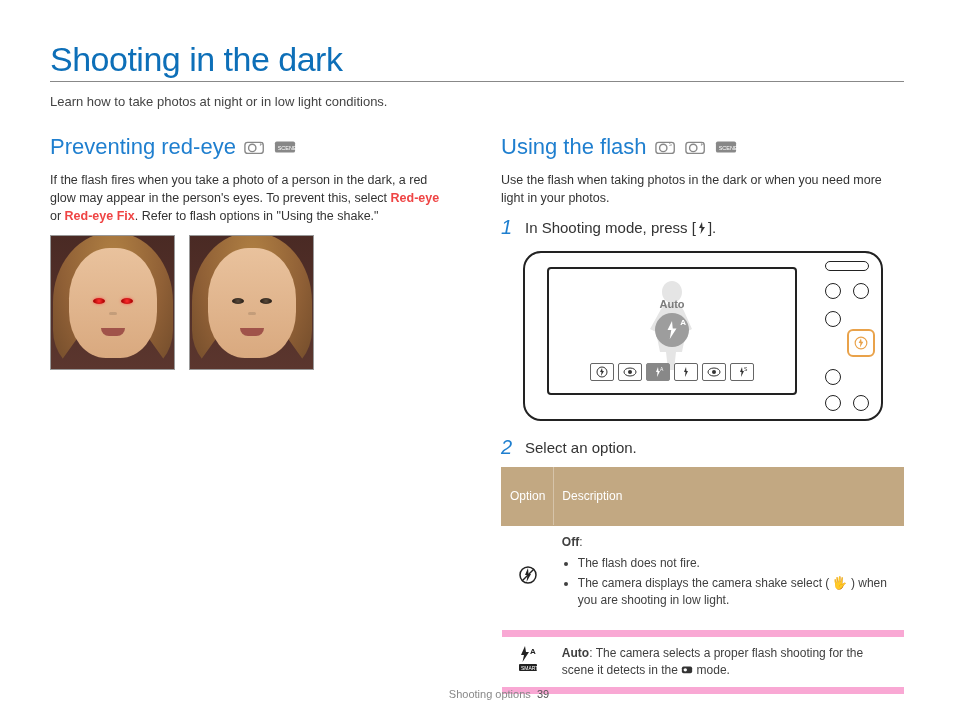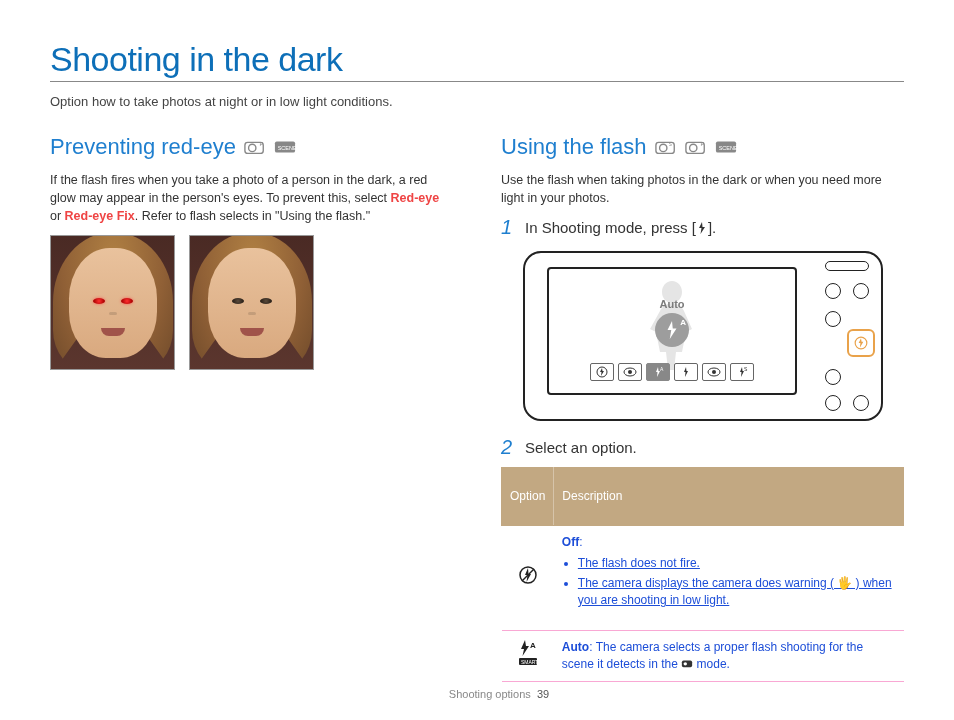--- a/index.html
+++ b/index.html
@@ -175,47 +175,47 @@
   .flash-table th {
     background: #c2a882;
     color: #fff;
     font-weight: 400;
     text-align: left;
     padding: 20px 8px;
     border: 1px solid #c2a882;
   }
   .flash-table th:first-child { width: 52px; border-right:1px solid #d6c4aa; }
   .flash-table td {
-    border-bottom: 1px solid #f9a8d4;
+    border-bottom: 7px solid #f9a8d4;
     padding: 8px 8px;
     vertical-align: top;
-    color:#1d4ed8;
+    color:#404040;
   }
   .flash-table td.icon-cell {
     text-align: center;
     width:52px;
     vertical-align: middle;
   }
-  .desc-list { list-style: disc; margin: 4px 0 12px 16px; text-decoration: underline; }
+  .desc-list { list-style: disc; margin: 4px 0 12px 16px; }
   .desc-list li { margin-bottom: 2px; }
   .footer {
     position: absolute;
     left: 0; right: 0; bottom: 20px;
     text-align: center;
     font-size: 11px;
     color: #888;
     padding-left: 44px;
   }
   .footer .pn { color: #555; }
 </style>
 </head>
 <body>
 
 <h1 class="page-title">Shooting in the dark</h1>
-<p class="page-subtitle">Option how to take photos at night or in low light conditions.</p>
+<p class="page-subtitle">Learn how to take photos at night or in low light conditions.</p>
 
 <div class="columns">
 
   <div class="col">
     <div class="section-heading">
       <h2>Preventing red-eye</h2>
       <span class="mode-icon">
         <svg viewBox="0 0 24 16">
             <rect x="1" y="3" width="20" height="12" rx="3" fill="none" stroke="#888" stroke-width="1.5"></rect>
             <circle cx="9" cy="9" r="4" fill="none" stroke="#888" stroke-width="1.5"></circle>
@@ -223,21 +223,21 @@
           </svg>
       </span>
       <span class="mode-icon">
         <svg viewBox="0 0 24 16">
             <rect x="1" y="2" width="22" height="12" rx="2" fill="#888"></rect>
             <text x="4" y="11" font-size="6" fill="#fff">SCENE</text>
           </svg>
       </span>
     </div>
     <p class="body-text">
-      <span>If the flash fires when you take a photo of a person in the dark, a red glow may appear in the person's eyes. To prevent this, select </span><b>Red-eye</b><span> or </span><b>Red-eye Fix</b><span>. Refer to flash selects in "Using the flash."</span>
+      <span>If the flash fires when you take a photo of a person in the dark, a red glow may appear in the person's eyes. To prevent this, select </span><b>Red-eye</b><span> or </span><b>Red-eye Fix</b><span>. Refer to flash options in "Using the shake."</span>
     </p>
     <div class="red-eye-photos">
       <div class="photo">
         <div class="hair"></div>
           <div class="face"></div>
         <div class="eye l red"></div>
           <div class="eye r red"></div>
         <div class="nose"></div>
           <div class="mouth"></div>
       </div>
@@ -377,21 +377,21 @@
                   <circle cx="10" cy="10" r="8" fill="none" stroke="#222" stroke-width="1.5"></circle>
                   <path d="M10 3 L7 10 L9.5 10 L8.5 17 L13 9 L10.5 9 Z" fill="#222"></path>
                   <line x1="4" y1="16" x2="16" y2="4" stroke="#222" stroke-width="1.5"></line>
                 </svg>
             </span>
           </td>
           <td>
             <b>Off</b>:
             <ul class="desc-list">
               <li>The flash does not fire.</li>
-              <li>The camera displays the camera does warning ( 🖐 ) when you are shooting in low light.</li>
+              <li>The camera displays the camera shake select ( 🖐 ) when you are shooting in low light.</li>
             </ul>
           </td>
         </tr>
         <tr>
           <td class="icon-cell">
             <span>
               <svg width="22" height="26" viewBox="0 0 22 26">
                   <path d="M8 0 L4 9 L7 9 L5.5 16 L12 6 L9 6 Z" fill="#222"></path>
                   <text x="13" y="8" font-size="8" fill="#222" font-weight="700">A</text>
                   <rect x="2" y="18" width="18" height="7" rx="1" fill="#222"></rect>

